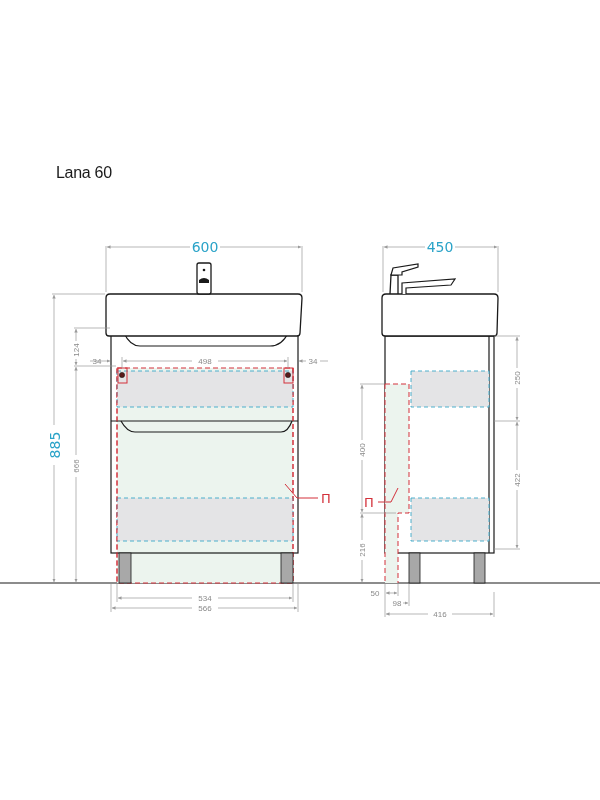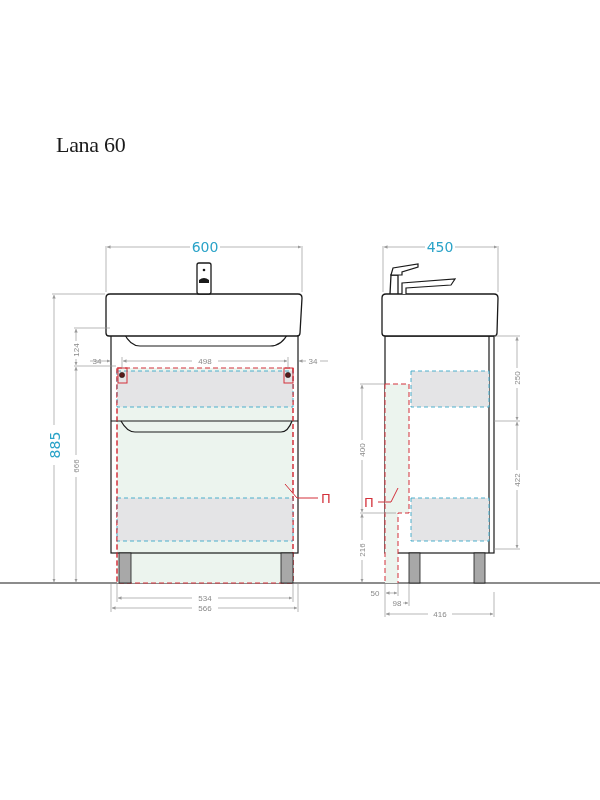--- a/index.html
+++ b/index.html
@@ -1,17 +1,17 @@
 <!DOCTYPE html>
 <html><head>
   <meta charset="utf-8">
   <style>
     html, body { margin: 0; padding: 0; background: #ffffff; }
     body { width: 600px; height: 800px; position: relative; overflow: hidden; font-family: "Liberation Sans", sans-serif; }
-    .title { position: absolute; left: 56px; top: 132px; font-size: 22px; color: #1a1a1a; font-family: Liberation Serif, serif; letter-spacing: -0.3px; }
+    .title { position: absolute; left: 56px; top: 164px; font-size: 16px; color: #1a1a1a; font-family: Liberation Sans, sans-serif; letter-spacing: -0.3px; }
     svg { position: absolute; left: 0; top: 0; }
     .dim { font-family: "Liberation Sans", sans-serif; font-size: 8px; fill: #8a8a8a; }
     .dim-main { font-family: "DejaVu Sans", sans-serif; font-size: 14px; fill: #2aa3c8; }
     .mark { font-family: "DejaVu Sans", sans-serif; font-size: 13px; fill: #d3303a; }
   </style>
 </head>
 <body>
 
 <div class="title">Lana 60</div>
 

